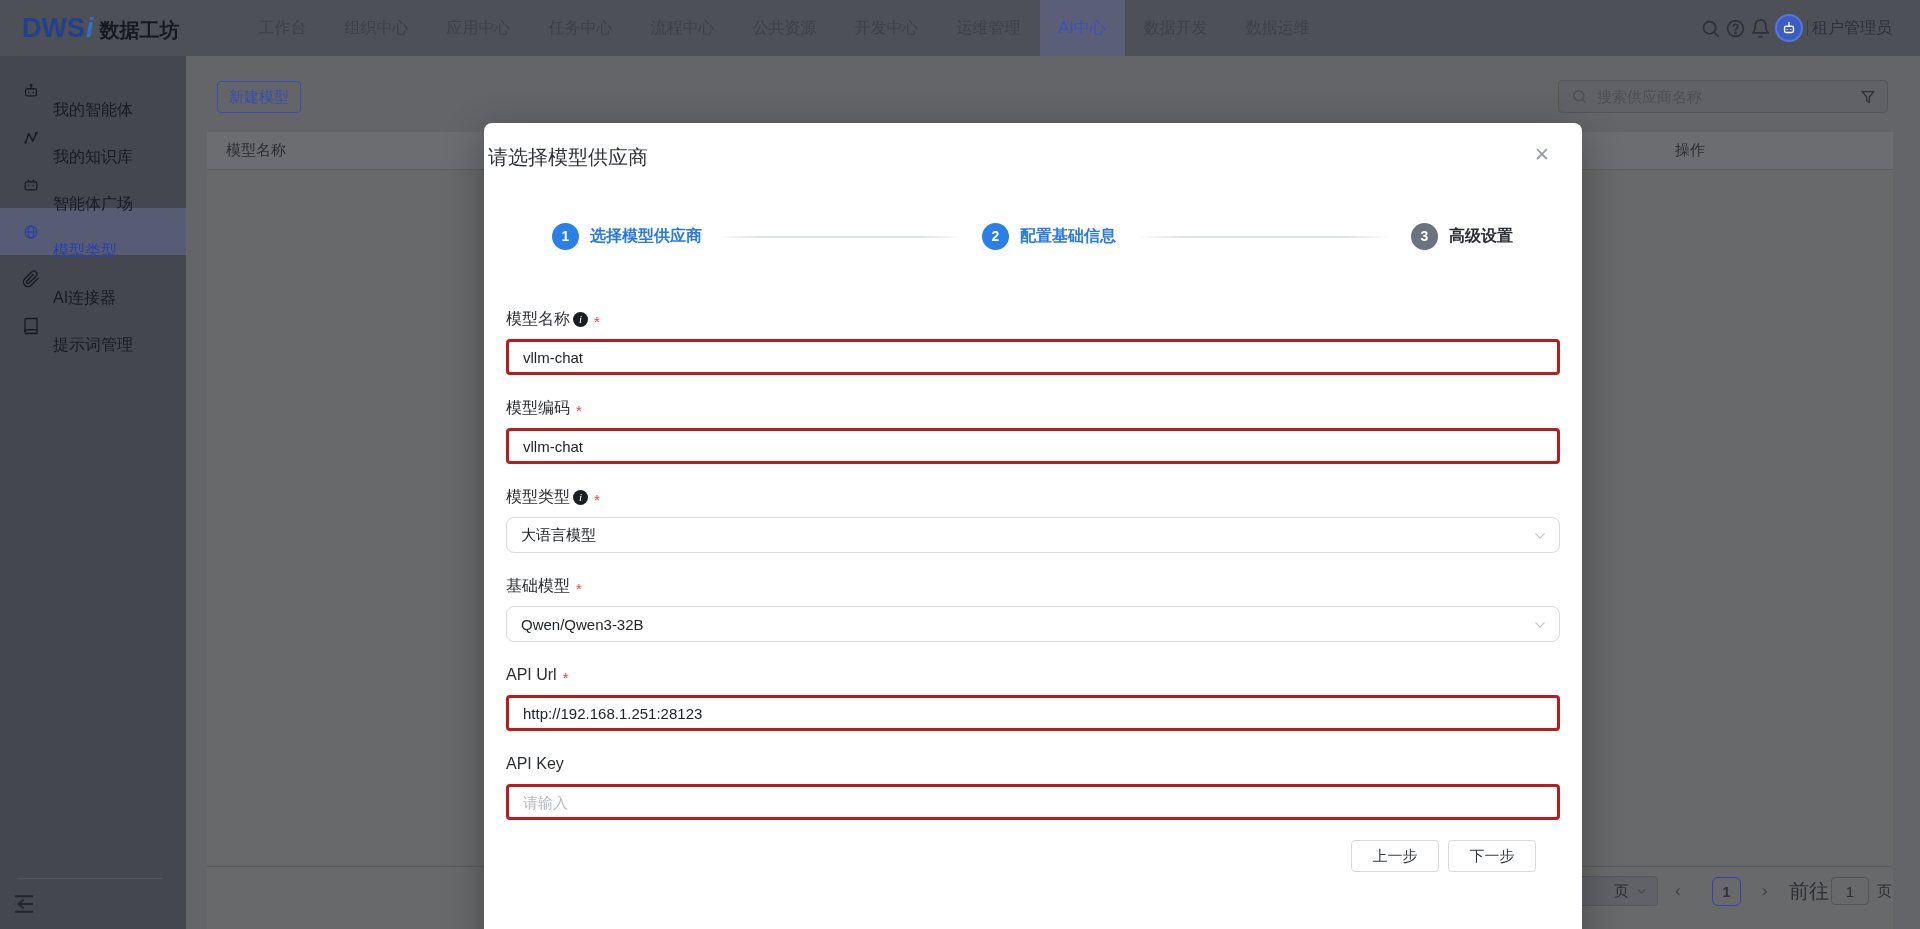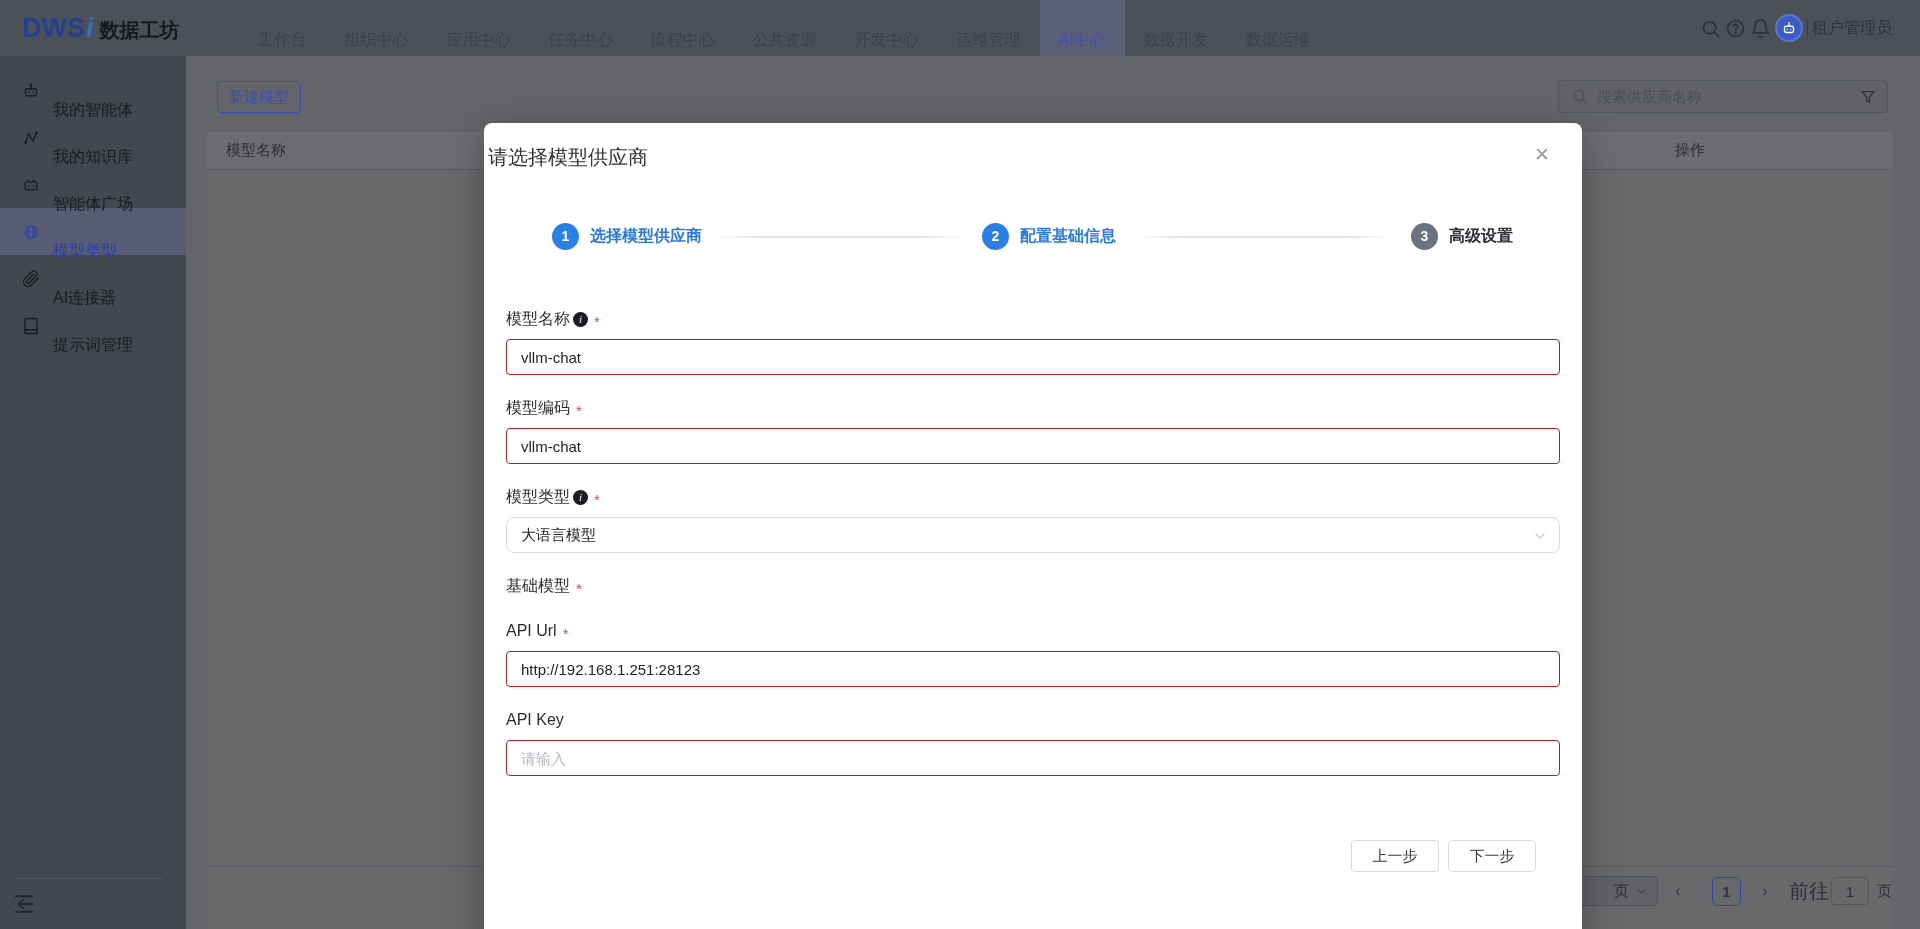--- a/index.html
+++ b/index.html
@@ -8,21 +8,21 @@
   body { position:relative; background:#636568; }
 
   
   .navbar { position:absolute; left:0; top:0; width:1920px; height:56px;
     background:#4e5058; display:flex; align-items:center; z-index:5; }
   .logo { display:flex; align-items:baseline; margin-left:22px; cursor:pointer; }
   .logo-dws { font-size:27px; font-weight:bold; color:#21418e; letter-spacing:0; }
   .logo-i { font-size:27px; font-weight:bold; font-style:italic; color:#2e70cc; margin-left:1px; }
   .logo-name { font-size:20px; font-weight:600; color:#16181d; margin-left:6px; }
   .nav-menu { display:flex; height:56px; margin-left:60px; }
-  .nav-item { height:56px; line-height:56px; padding:12px 19px; font-size:16px;
+  .nav-item { height:56px; line-height:56px; padding:0 19px; font-size:16px;
     color:#3d4048; cursor:pointer; white-space:nowrap; }
   .nav-item.active { background:#5a5f77; color:#3c50bb; }
   .nav-right { margin-left:auto; display:flex; align-items:center; margin-right:28px; gap:4px; }
   .nav-icon { width:21px; height:21px; color:#2e3137; cursor:pointer; display:block; }
   .avatar { width:28px; height:28px; border-radius:50%; background:#3c5cc4;
     border:2px solid #5577d8; display:flex; align-items:center; justify-content:center; cursor:pointer; }
   .nav-sep { width:1px; height:16px; background:#3a3d43; }
   .user-label { font-size:16px; color:#2e3137; cursor:pointer; }
 
   
@@ -104,21 +104,21 @@
   .line-1 { left:232px; width:248px; }
   .line-2 { left:652px; width:255px; }
   .form { margin-top:56px; padding:0 22px; }
   .field { margin-bottom:21px; }
   .f-label-row { height:24px; display:flex; align-items:center; margin-bottom:8px; }
   .f-label { font-size:16px; color:#2b2e33; }
   .info-dot { width:15px; height:15px; border-radius:50%; background:#1a1d22;
     color:#fff; font-size:11px; font-style:italic; font-family:"Liberation Serif",serif;
     text-align:center; line-height:15px; margin-left:3px; cursor:pointer; }
   .req-star { color:#f23d3d; font-size:15px; margin-left:6px; padding-top:4px; }
-  .f-input { width:100%; height:36px; border:1px solid #b91c1c; border-radius:4px;
+  .f-input { width:100%; height:36px; border:3px solid #b91c1c; border-radius:4px;
     padding:0 14px; font-size:15px; color:#202429; outline:none; background:#fff;
     font-family:"Liberation Sans","DejaVu Sans",sans-serif; }
   .f-input::placeholder { color:#b5bac2; opacity:1; }
   .f-select { position:relative; width:100%; height:36px; border:1px solid #d7dae0;
     border-radius:8px; display:flex; align-items:center; padding:0 14px;
     font-size:15px; color:#202429; cursor:pointer; background:#fff; }
   .sel-chev { position:absolute; right:12px; top:11px; width:14px; height:14px; color:#bfc3cb; }
   .modal-footer { position:absolute; top:717px; right:46px; display:flex; gap:9px; }
   .btn-plain { width:88px; height:32px; background:#fff; border:1px solid #d7dae0;
     border-radius:4px; font-size:15px; color:#33373d; cursor:pointer;
@@ -324,20 +324,26 @@
             <polyline points="5,8.5 12,15.5 19,8.5"></polyline>
           </svg>
       </div>
     </div>
 
     <div class="field">
       <div class="f-label-row">
         <span class="f-label">基础模型</span>
         <span class="req-star">*</span>
       </div>
+      <div class="f-select">
+        <span>Qwen/Qwen3-32B</span>
+        <svg class="sel-chev" viewBox="0 0 24 24" fill="none" stroke="currentColor" stroke-width="2" stroke-linecap="round" stroke-linejoin="round">
+            <polyline points="5,8.5 12,15.5 19,8.5"></polyline>
+          </svg>
+      </div>
     </div>
 
     <div class="field">
       <div class="f-label-row">
         <span class="f-label">API Url</span>
         <span class="req-star">*</span>
       </div>
       <input class="f-input" value="http://192.168.1.251:28123" style="">
     </div>
 

